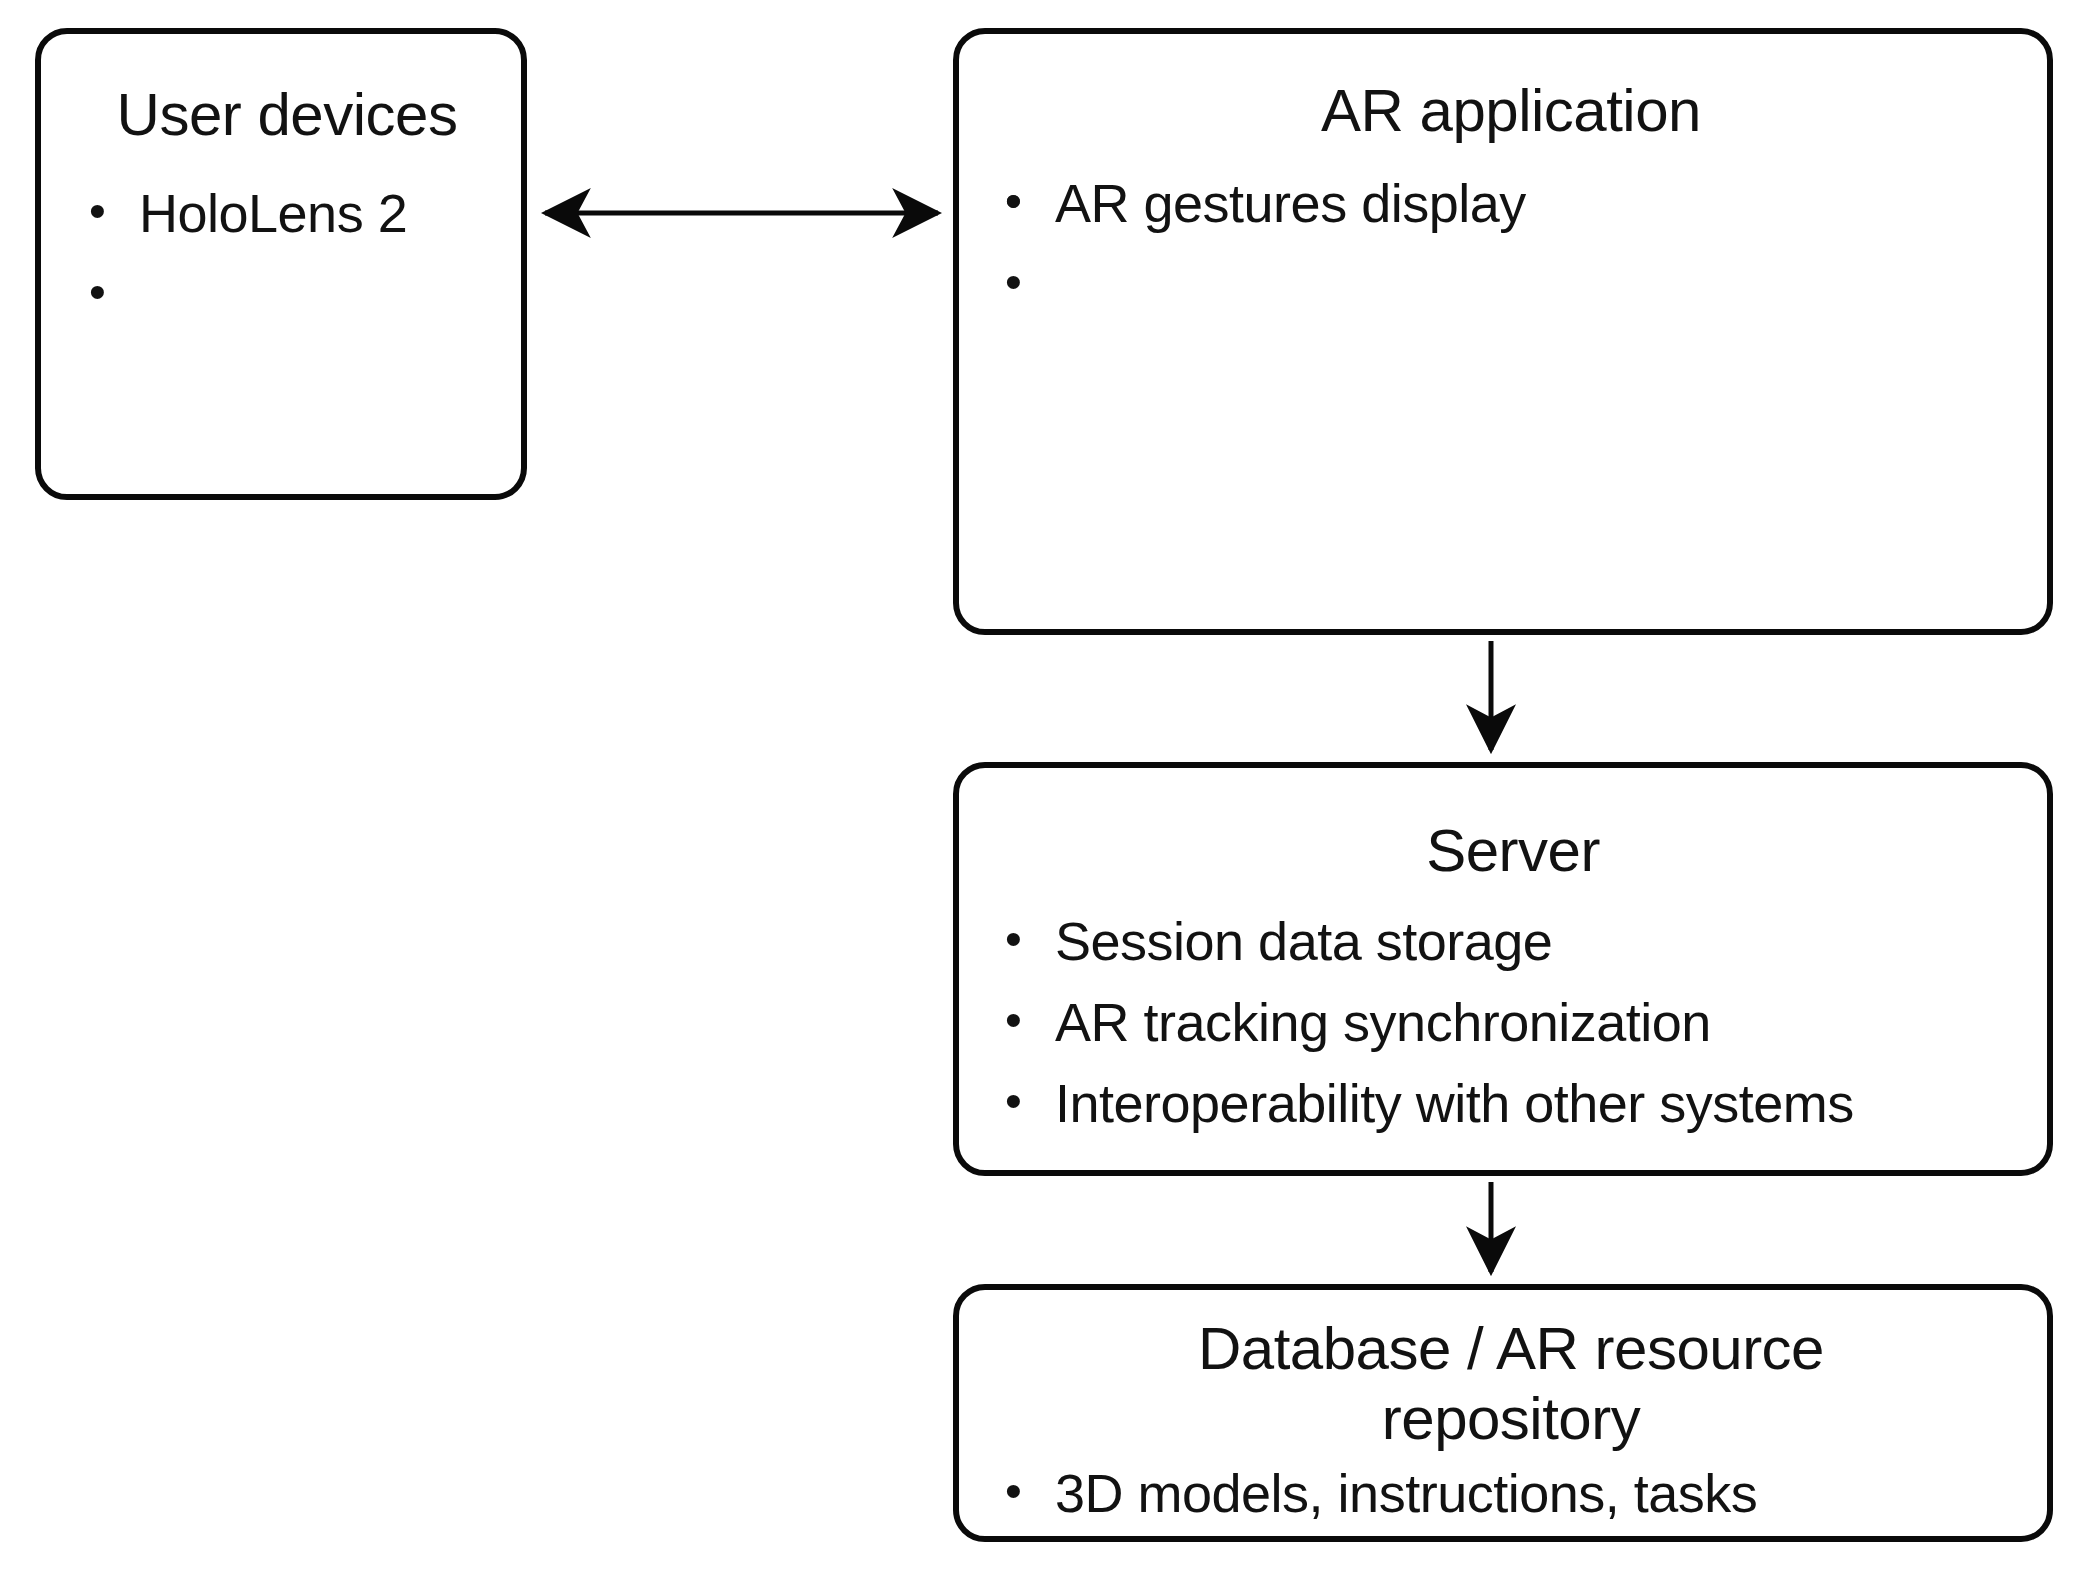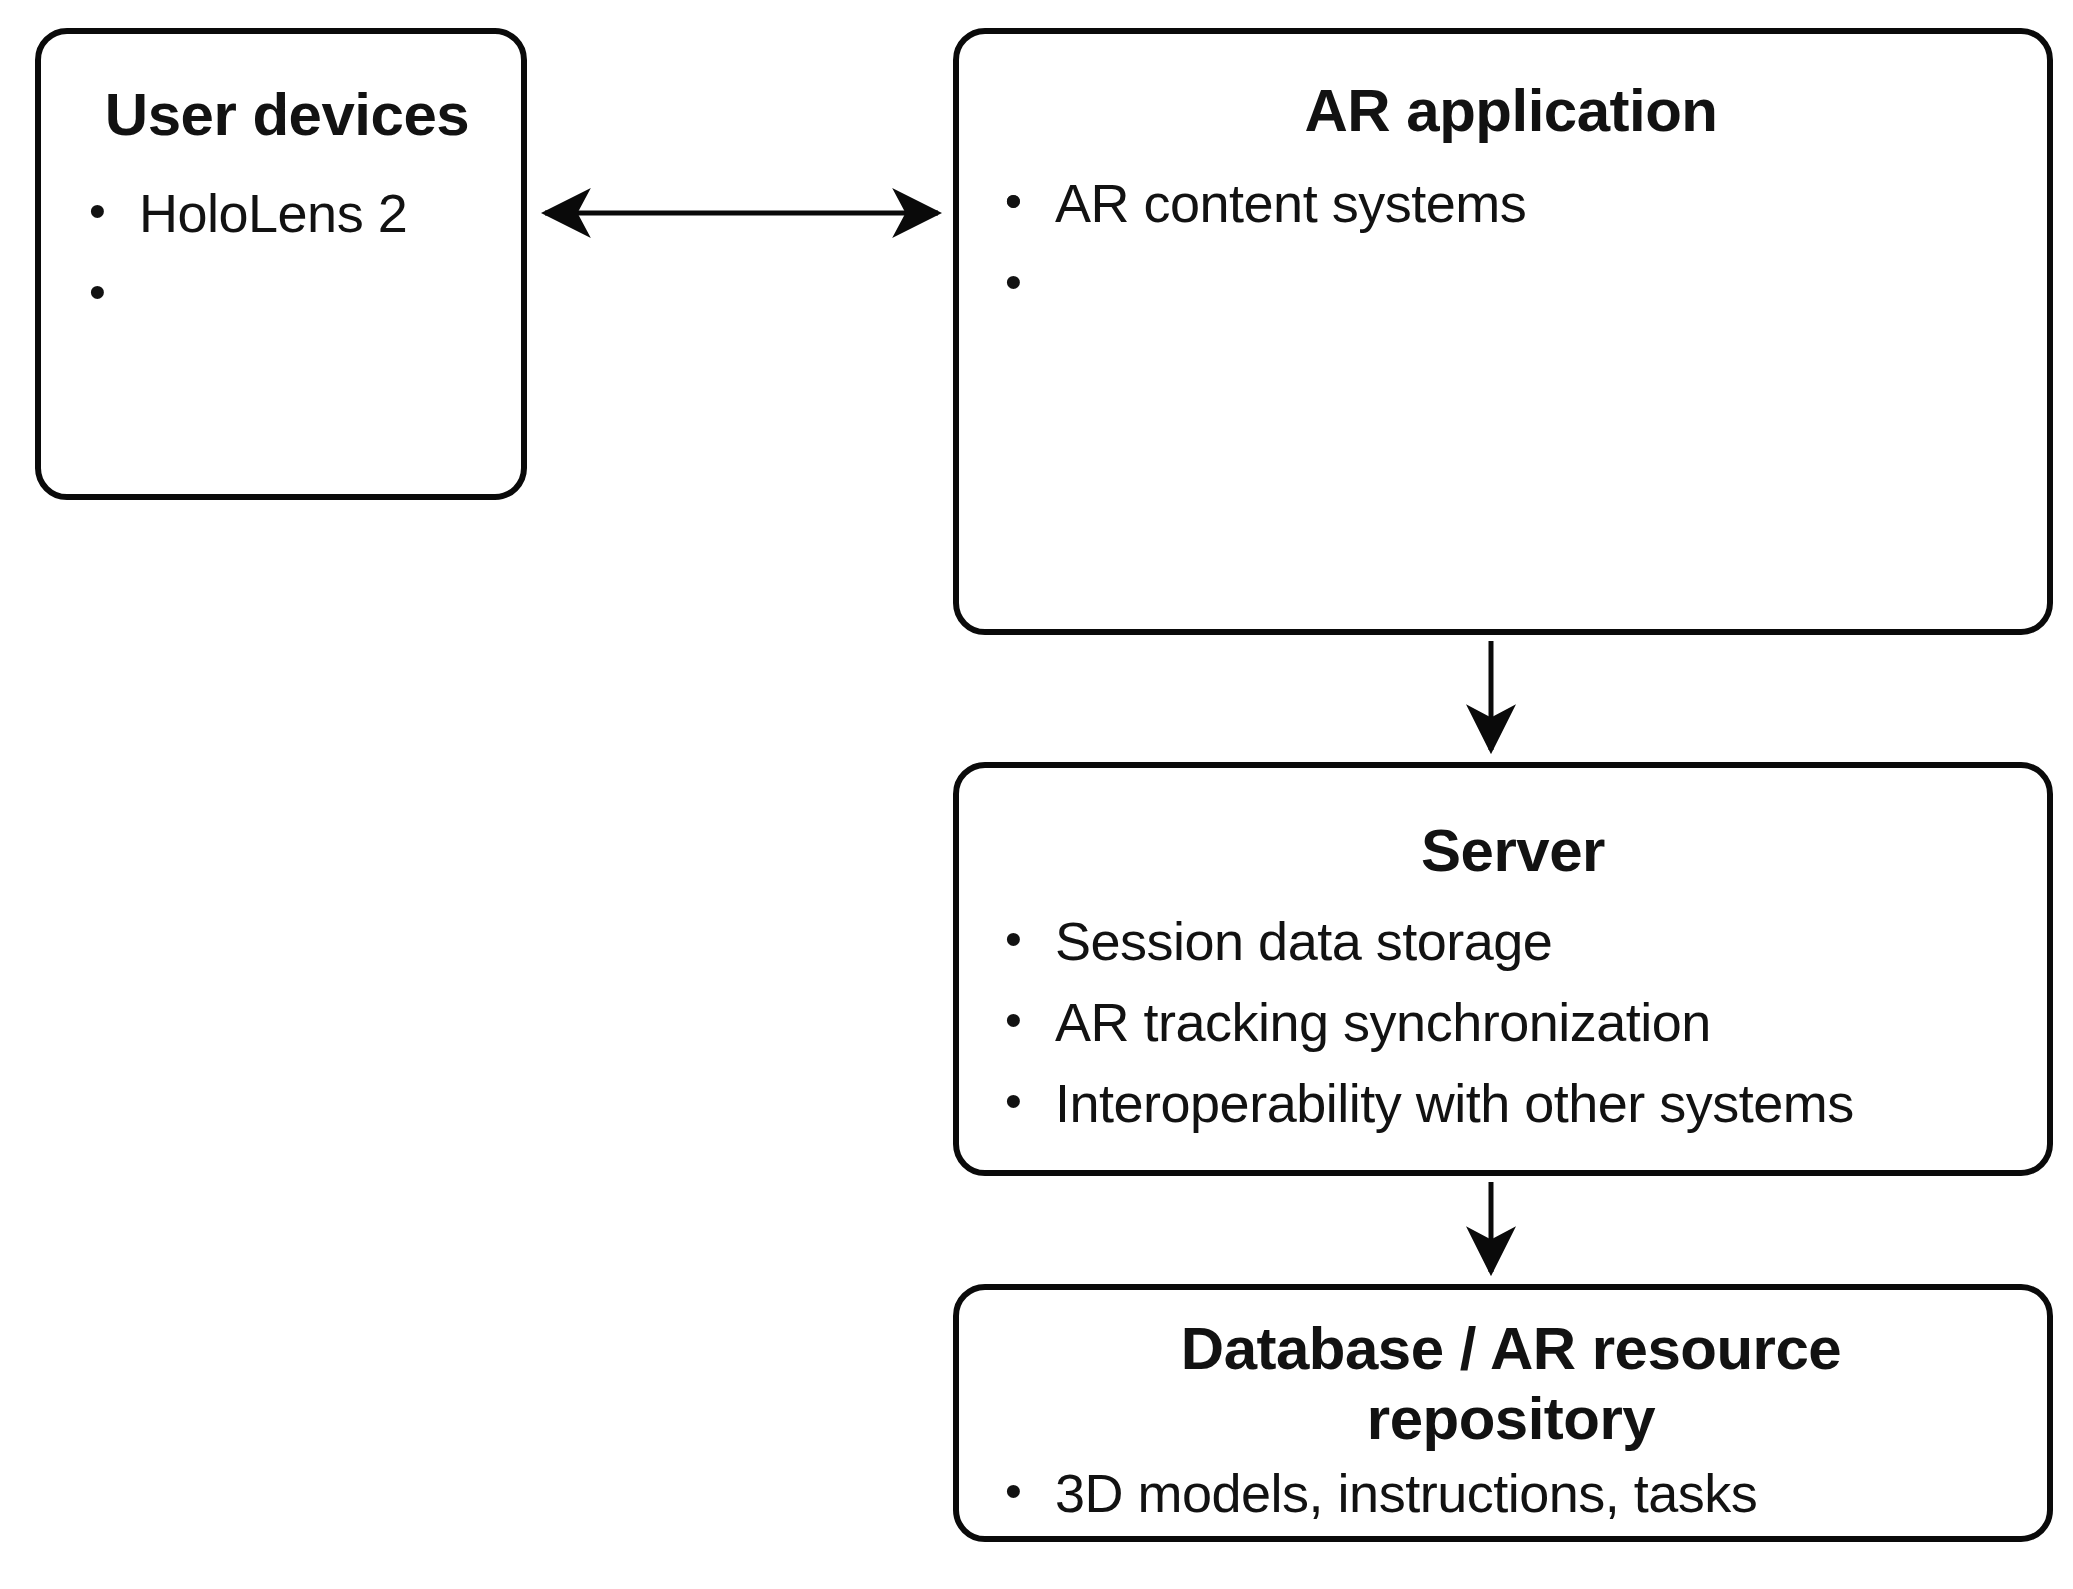--- a/index.html
+++ b/index.html
@@ -17,21 +17,21 @@
     overflow: hidden;
   }
   .node {
     position: absolute;
     box-sizing: border-box;
     background: #ffffff;
     border: 6px solid #0a0a0a;
     border-radius: 32px;
   }
   .node-title {
-    font-weight: 700;
+    font-weight: 400;
     font-size: 60px;
     line-height: 70px;
     text-align: center;
     letter-spacing: -0.5px;
     white-space: pre-line;
   }
   .bullet-list {
     list-style: none;
     margin: 0;
     padding: 0;
@@ -114,21 +114,21 @@
   </div>
 
   <div class="node" id="node-ar-application">
     <div class="node-title">AR application</div>
     <ul class="bullet-list">
       <li class="bullet-item">
         <span class="blt">•</span>
       </li>
       <li class="bullet-item">
         <span class="blt">•</span>
-        <span class="txt">AR content systems</span>
+        <span class="txt">AR gestures display</span>
       </li>
       <li class="bullet-item">
         <span class="blt">•</span>
       </li>
     </ul>
   </div>
 
   <div class="node" id="node-server">
     <div class="node-title">Server</div>
     <ul class="bullet-list">

